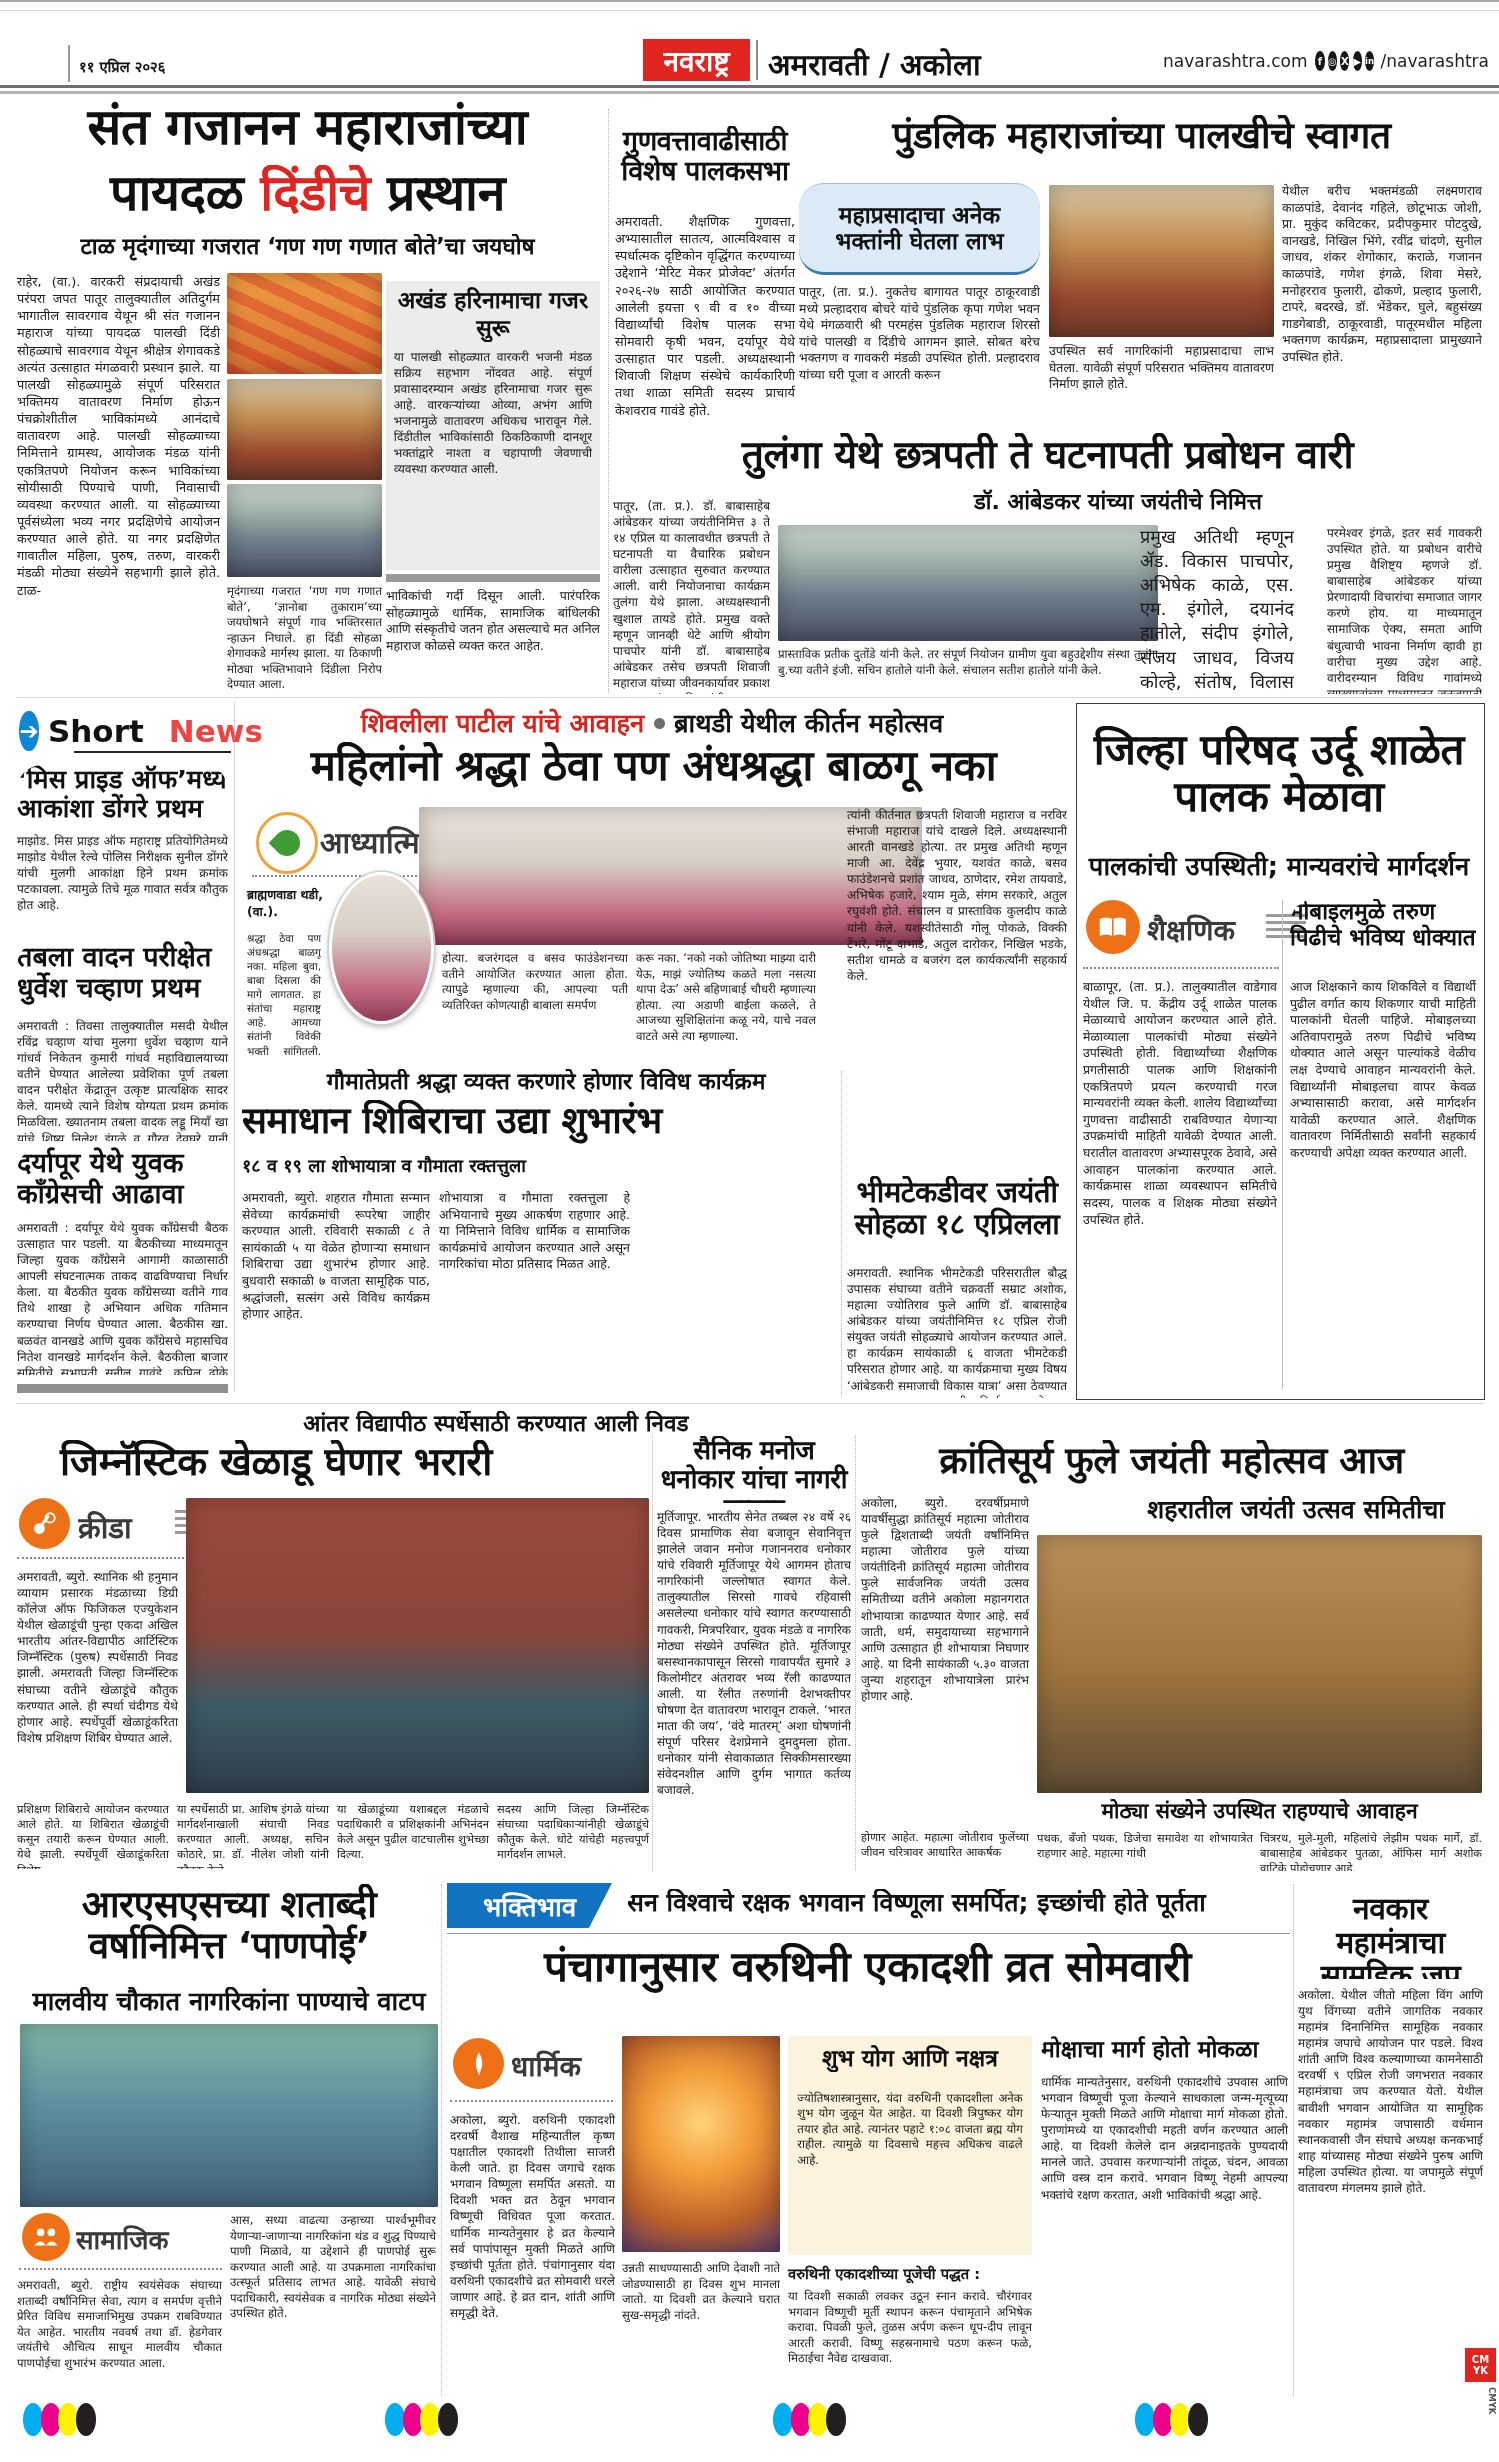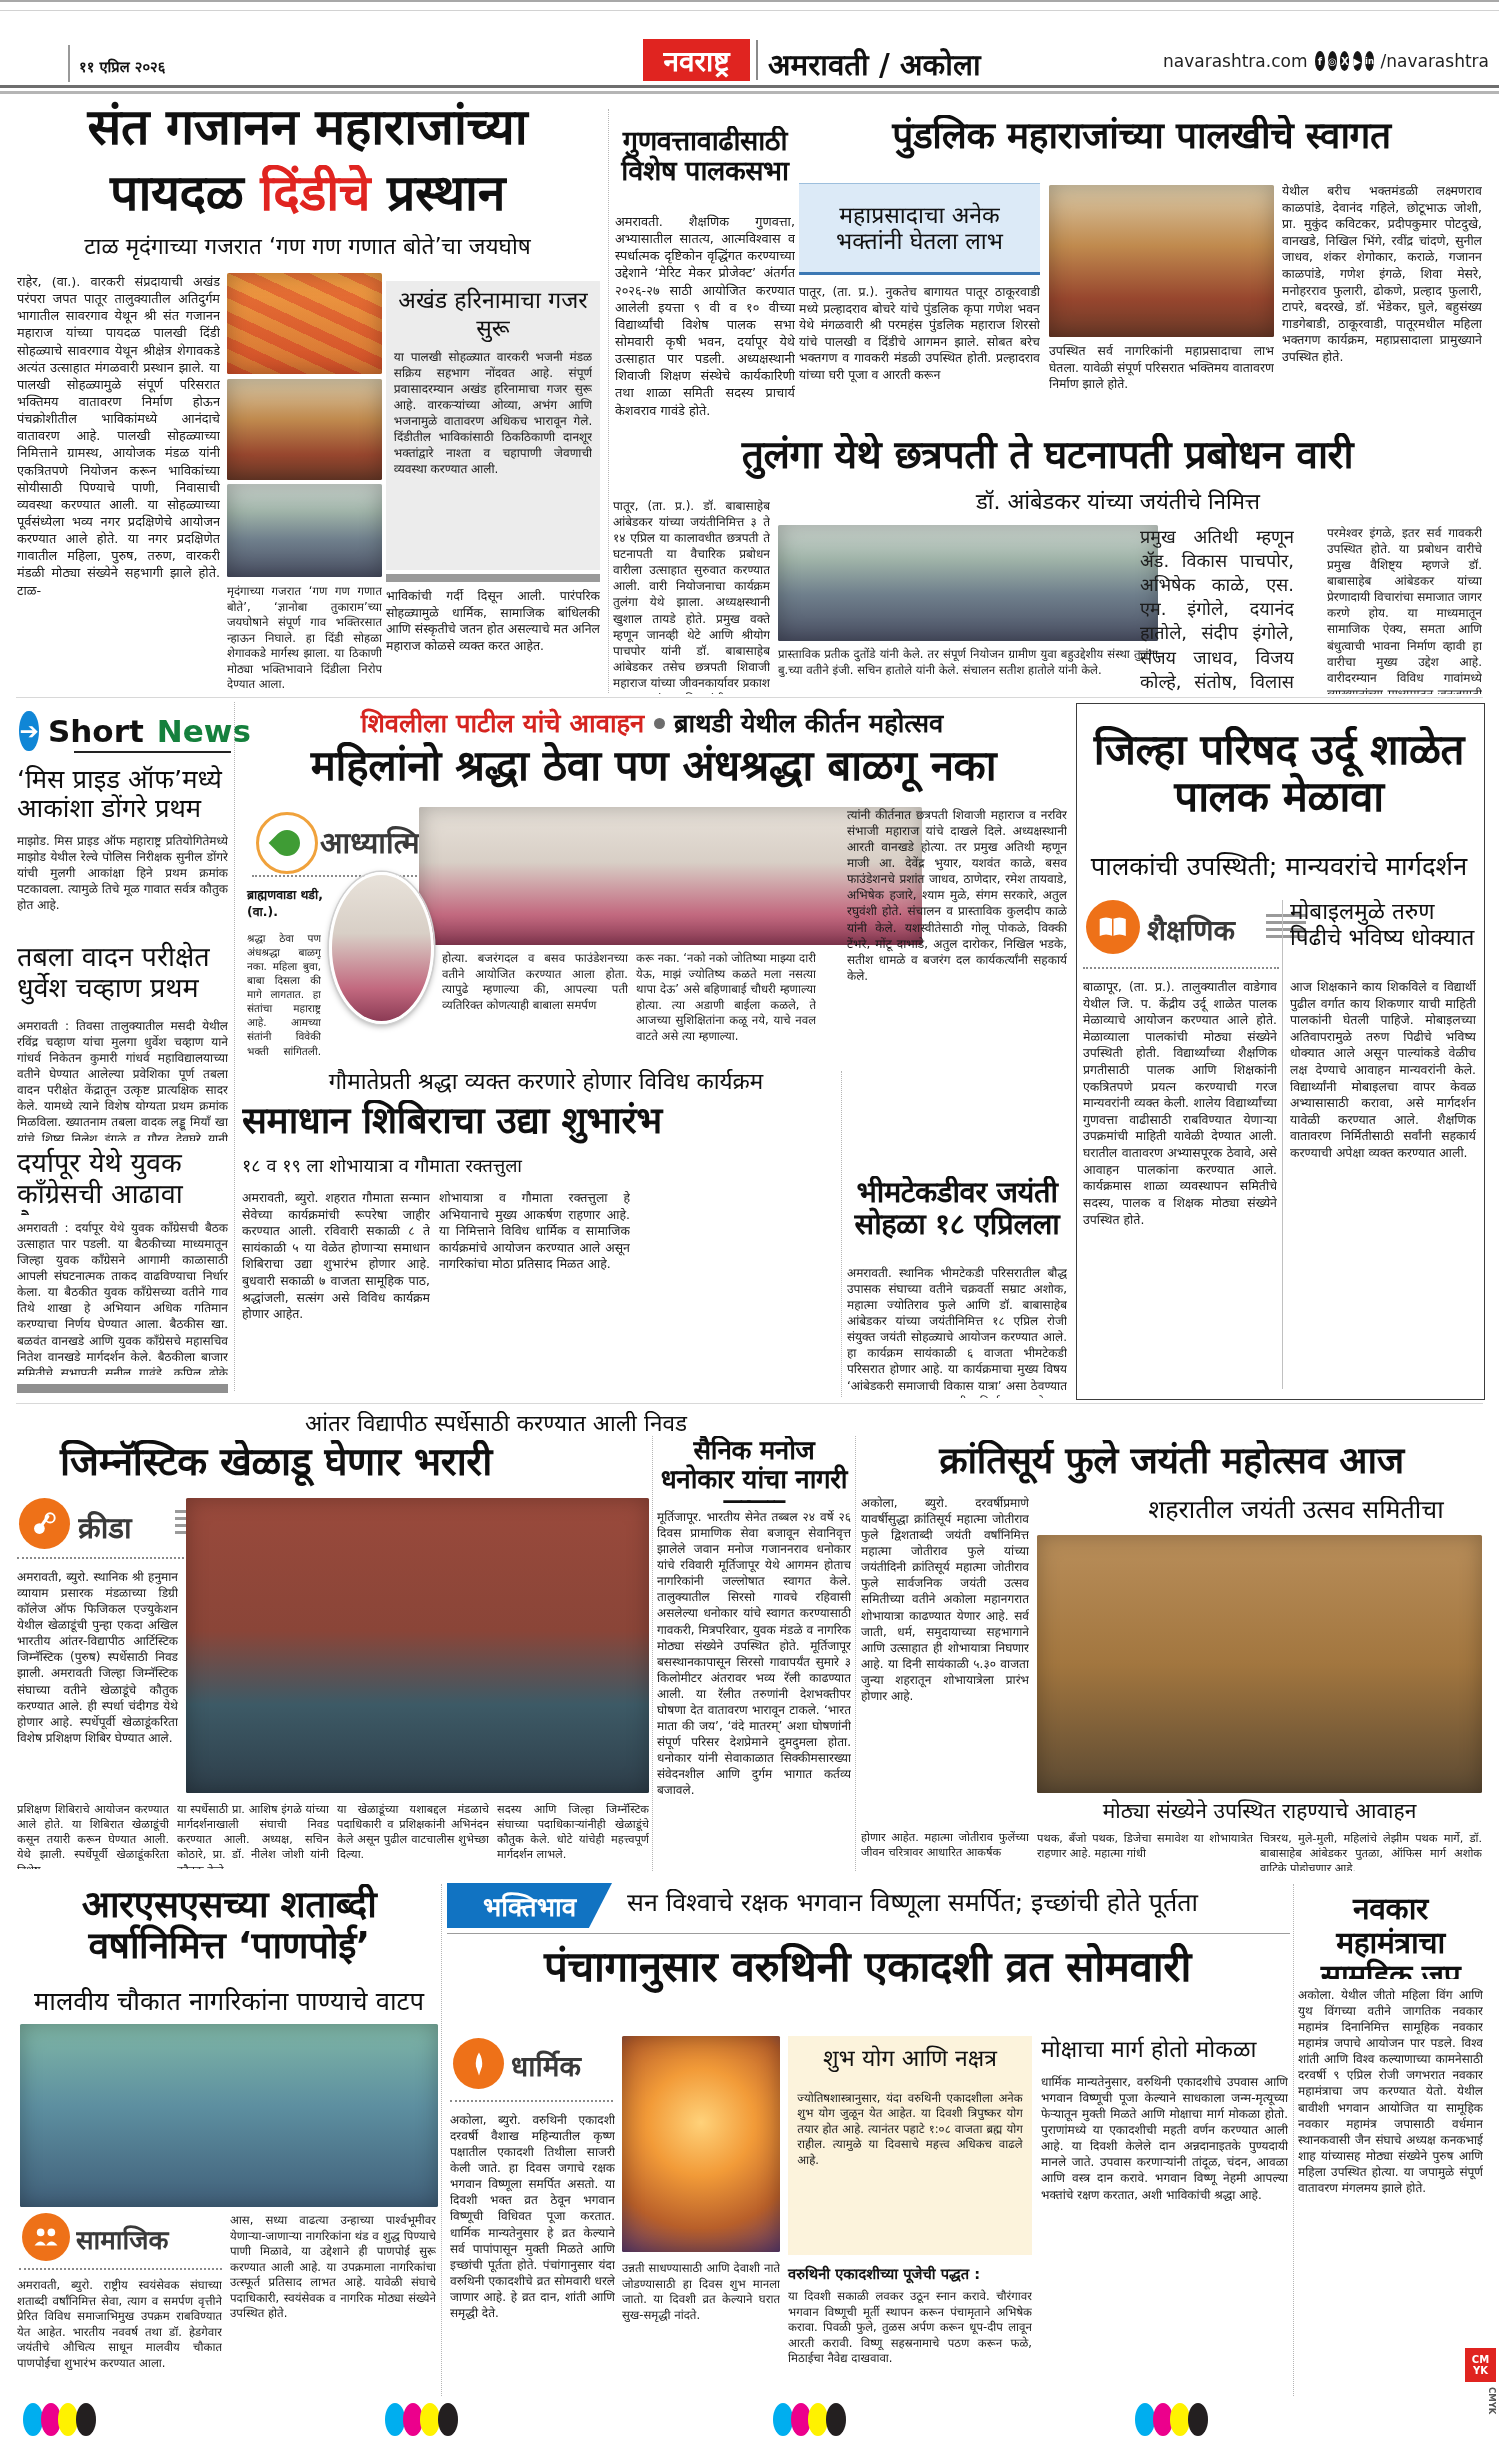--- a/index.html
+++ b/index.html
@@ -1,20 +1,20 @@
 <!DOCTYPE html>
 <html style="font-size:12.4px"><head>
 <meta charset="utf-8">
 <style>
   html,body{margin:0;padding:0;background:#fff;}
   #paper{position:relative;width:1499px;height:2462px;background:#ffffff;overflow:hidden;
          font-family:"DejaVu Sans","Liberation Sans",sans-serif;color:#141414;}
   .abs{position:absolute;}
   .h{font-weight:700;color:#101010;text-align:center;line-height:1.12;letter-spacing:-0.4px;overflow:hidden;}
-  .sh{font-weight:400;color:#101010;text-align:center;line-height:1.15;overflow:hidden;}
+  .sh{font-weight:700;color:#101010;text-align:center;line-height:1.15;overflow:hidden;border-radius:25px;}
   .bt{font-size:12.4px;line-height:1.34;text-align:justify;color:#1b1b1b;overflow:hidden;}
   .rule{background:#777;}
   .vdot{border-left:1.6px dotted #b5b5b5;}
   .hdot{border-bottom:2.3px dotted #8a8a8a;}
   .ph{background-color:#caa;box-shadow:inset 0 0 22px rgba(0,0,0,.28);border-radius:1.6px;}
   .p-flag{background:repeating-linear-gradient(25deg,rgba(232,92,40,.55) 0 11px,rgba(250,172,60,.45) 11px 23px),linear-gradient(180deg,#e99047,#b8432a);}
   .p-palkhi{background:linear-gradient(180deg,#d9c9a8 0%,#c08a4e 40%,#97462e 75%,#6b3a28 100%);}
   .p-crowd{background:linear-gradient(180deg,#cfd8d2 0%,#9fb3a8 30%,#6f7f8c 60%,#4a4f63 100%);}
   .p-stage{background:linear-gradient(180deg,#e8e2da 0%,#d8cfc6 40%,#c2697f 78%,#8c3b55 100%);}
   .p-team{background:linear-gradient(180deg,#9a4a3c 0%,#8a4538 45%,#3d5a66 70%,#2e3e4a 100%);}
@@ -94,21 +94,21 @@
   <div class="abs ph p-crowd" style="left:778px;top:525px;width:380px;height:116px"></div>
   <div class="abs bt" style="left:778px;top:647px;width:380px;height:47px;font-size:11.6px">प्रास्ताविक प्रतीक दुतोंडे यांनी केले. तर संपूर्ण नियोजन ग्रामीण युवा बहुउद्देशीय संस्था तुलंगा बु.च्या वतीने इंजी. सचिन हातोले यांनी केले. संचालन सतीश हातोले यांनी केले.</div>
   <div class="abs bt" style="left:1140px;top:525px;width:154px;height:169px;font-size:18px">प्रमुख अतिथी म्हणून ॲड. विकास पाचपोर, अभिषेक काळे, एस. एम. इंगोले, दयानंद हातोले, संदीप इंगोले, संजय जाधव, विजय कोल्हे, संतोष, विलास हातोले, प्रकाश रोकडे उपस्थित होते.</div>
   <div class="abs bt" style="left:1327px;top:525px;width:155px;height:169px;font-size:12px">परमेश्वर इंगळे, इतर सर्व गावकरी उपस्थित होते. या प्रबोधन वारीचे प्रमुख वैशिष्ट्य म्हणजे डॉ. बाबासाहेब आंबेडकर यांच्या प्रेरणादायी विचारांचा समाजात जागर करणे होय. या माध्यमातून सामाजिक ऐक्य, समता आणि बंधुत्वाची भावना निर्माण व्हावी हा वारीचा मुख्य उद्देश आहे. वारीदरम्यान विविध गावांमध्ये व्याख्यानांच्या माध्यमातून जनजागृती करण्यात येत आहे. या उपक्रमाला गावकऱ्यांचा उत्स्फूर्त प्रतिसाद मिळत आहे.</div>
 
   <div class="abs" style="left:15.5px;top:697px;width:1467px;height:0.8px;background:#d8d8d8"></div>
 
   <div class="abs" style="left:19.4px;top:708px;width:210px;height:45px;display:flex;align-items:center">
     <span style="width:40px;height:40px;border-radius:50%;background:#1086d6;color:#fff;display:inline-flex;align-items:center;justify-content:center;font-size:23px;font-weight:800">➔</span>
     <span style="font-size:31px;font-weight:800;margin-left:9.3px;color:#111">Short</span>
-    <span style="font-size:31px;font-weight:800;margin-left:13px;color:#15803d">News</span>
+    <span style="font-size:31px;font-weight:800;margin-left:25px;color:#ef4444">News</span>
   </div>
   <div class="abs" style="left:74px;top:751px;width:157px;height:2.3px;background:#222"></div>
   <div class="abs sh" style="left:17px;top:765px;width:211px;height:65px;font-size:25.6px;text-align:left">‘मिस प्राइड ऑफ’मध्ये आकांशा डोंगरे प्रथम</div>
   <div class="abs bt" style="left:17px;top:833px;width:211px;height:101px;font-size:12px">माझोड. मिस प्राइड ऑफ महाराष्ट्र प्रतियोगितेमध्ये माझोड येथील रेल्वे पोलिस निरीक्षक सुनील डोंगरे यांची मुलगी आकांक्षा हिने प्रथम क्रमांक पटकावला. त्यामुळे तिचे मूळ गावात सर्वत्र कौतुक होत आहे.</div>
   <div class="abs sh" style="left:17px;top:941px;width:211px;height:73px;font-size:27px;text-align:left">तबला वादन परीक्षेत धुर्वेश चव्हाण प्रथम</div>
   <div class="abs bt" style="left:17px;top:1018px;width:211px;height:123px;font-size:12px">अमरावती : तिवसा तालुक्यातील मसदी येथील रविंद्र चव्हाण यांचा मुलगा धुर्वेश चव्हाण याने गांधर्व निकेतन कुमारी गांधर्व महाविद्यालयाच्या वतीने घेण्यात आलेल्या प्रवेशिका पूर्ण तबला वादन परीक्षेत केंद्रातून उत्कृष्ट प्रात्यक्षिक सादर केले. यामध्ये त्याने विशेष योग्यता प्रथम क्रमांक मिळविला. ख्यातनाम तबला वादक लड्डू मियाँ खा यांचे शिष्य निलेश इंगळे व गौरव देवघरे यानी मार्गदर्शन केले. धुर्वेशला लहानपणा पासून तबल्याची आवड होती. याचे श्रेय धुर्वेश त्याचे गुरु गौरव देवघरे व वडील रविंद्र चव्हाण यांना देत आहे.</div>
   <div class="abs sh" style="left:17px;top:1147px;width:211px;height:68px;font-size:27px;text-align:left">दर्यापूर येथे युवक काँग्रेसची आढावा बैठक</div>
   <div class="abs bt" style="left:17px;top:1220px;width:211px;height:155px;font-size:12px">अमरावती : दर्यापूर येथे युवक काँग्रेसची बैठक उत्साहात पार पडली. या बैठकीच्या माध्यमातून जिल्हा युवक काँग्रेसने आगामी काळासाठी आपली संघटनात्मक ताकद वाढविण्याचा निर्धार केला. या बैठकीत युवक काँग्रेसच्या वतीने गाव तिथे शाखा हे अभियान अधिक गतिमान करण्याचा निर्णय घेण्यात आला. बैठकीस खा. बळवंत वानखडे आणि युवक काँग्रेसचे महासचिव नितेश वानखडे मार्गदर्शन केले. बैठकीला बाजार समितीचे सभापती सुनील गावंडे, कपिल ढोके आदी उपस्थित होते.</div>
   <div class="abs" style="left:17px;top:1384px;width:211px;height:9.3px;background:#8f8f8f"></div>
   <div class="abs vdot" style="left:234px;top:702px;height:689px"></div>

